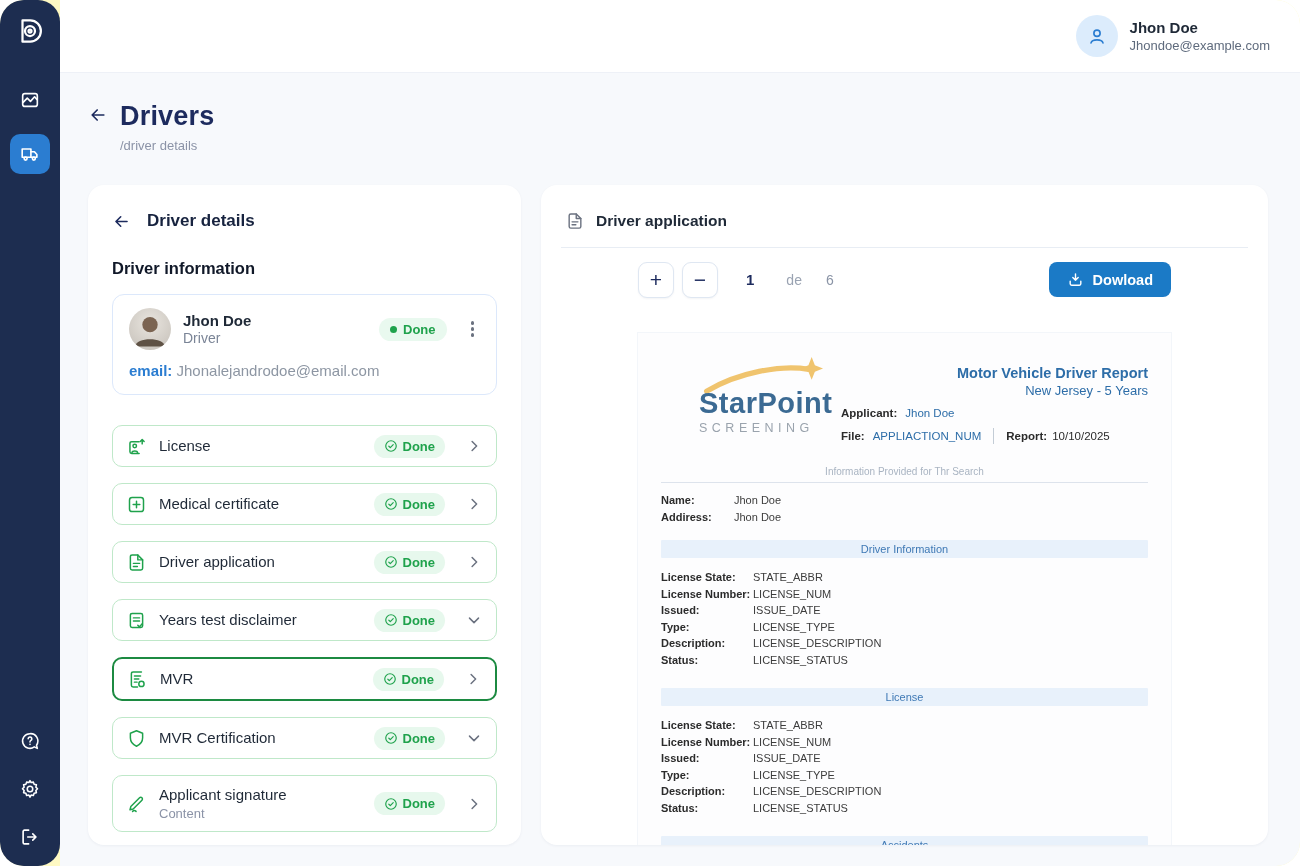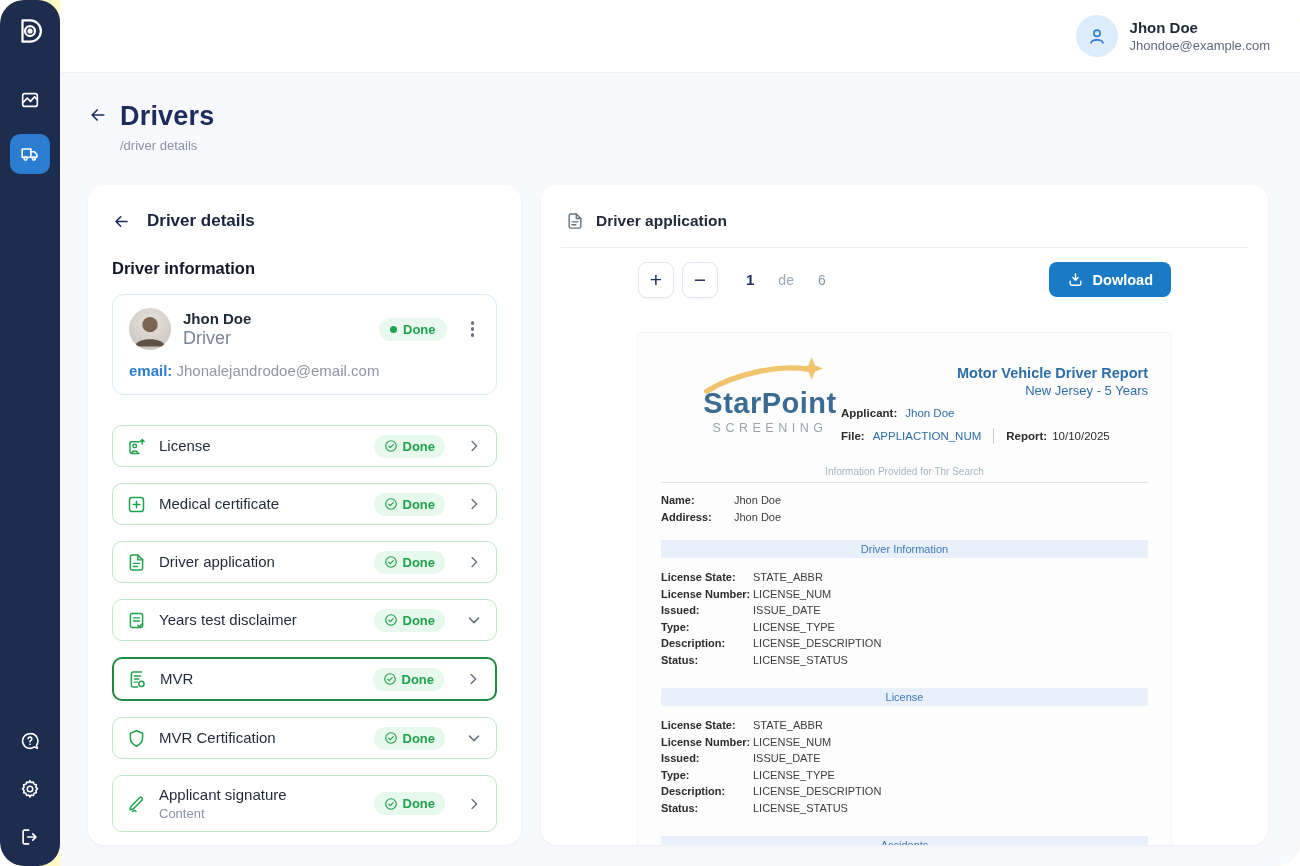--- a/index.html
+++ b/index.html
@@ -41,21 +41,21 @@
   .dd-head { display:flex; align-items:center; gap:16px; height:24px; }
   .dd-head .back-arrow { margin-top:0; width:19px; height:19px; }
   .dd-title { font-size:17px; font-weight:700; color:#17233f; }
   .dd-section { font-size:16.5px; font-weight:700; color:#101828; margin-top:26px; }
 
   .driver-card { margin-top:16px; border:1px solid #dce8fb; border-radius:12px; padding:13px 16px 15px; }
   .dc-row { display:flex; align-items:center; gap:12px; }
   .photo { width:42px; height:42px; border-radius:50%; overflow:hidden; flex:0 0 auto;
            background:radial-gradient(circle at 50% 35%, #e9e5df 0%, #cdc8c1 75%); }
   .dc-name { font-size:15px; font-weight:700; color:#1f2937; line-height:1.2; }
-  .dc-role { font-size:18px; color:#7a8496; }
+  .dc-role { font-size:14px; color:#7a8496; }
   .dot-pill { margin-left:auto; display:flex; align-items:center; gap:6px; background:#e9f9ef; color:#1fa24c;
               font-size:13px; font-weight:600; padding:4px 11px; border-radius:999px; }
   .dot-pill i { width:7px; height:7px; border-radius:50%; background:#1fa24c; }
   .kebab { display:flex; flex-direction:column; gap:2.5px; padding:4px 6px; cursor:pointer; margin-left:6px; }
   .kebab i { width:3.5px; height:3.5px; border-radius:50%; background:#6b7280; }
   .dc-email { margin-top:12px; font-size:15px; }
   .dc-email .lbl { color:#2b7dd1; font-weight:700; }
   .dc-email .val { color:#8d96a3; }
 
   .check-list { margin-top:30px; }
@@ -78,32 +78,32 @@
   .da-head .file-ic { color:#6b7280; width:20px; height:20px; }
   .da-title { font-size:15.5px; font-weight:700; color:#1f2937; }
   .da-divider { height:1px; background:#e8edf4; margin:14px -4px 0; }
 
   .controls { width:533px; margin:13px auto 0; display:flex; align-items:center; height:37px; }
   .zoom-btn { width:36px; height:36px; background:#fff; border:1px solid #dfe7f2; border-radius:9px;
               color:#1d2b5e; font-size:21px; display:flex; align-items:center; justify-content:center;
               cursor:pointer; box-shadow:0 1px 2px rgba(23,43,77,.05); }
   .zoom-btn + .zoom-btn { margin-left:8px; }
   .page-num { margin-left:28px; font-size:15px; font-weight:700; color:#1d2b5e; }
-  .page-of  { margin-left:24px; font-size:14px; color:#9aa3b2; }
+  .page-of  { margin-left:32px; font-size:14px; color:#9aa3b2; }
   .page-total { margin-left:24px; font-size:14px; color:#8a94a6; }
   .dl-btn { margin-left:auto; display:flex; align-items:center; gap:9px; background:#1b7ac6; color:#fff;
             border:none; border-radius:8px; padding:9px 18px; font-size:14.5px; font-weight:700;
             font-family:inherit; cursor:pointer; }
   .dl-btn .ic { width:17px; height:17px; }
 
   
   .doc-page { width:533px; margin:35px auto 0; background:#fdfdfe; box-shadow:0 0 0 1px #f3f6fa;
               padding:24px 23px 30px; min-height:520px; }
   .doc-head { display:flex; justify-content:space-between; }
-  .brand { margin-left:38px; display:flex; flex-direction:column; align-items:center; }
+  .brand { margin-left:38px; display:flex; flex-direction:column; align-items:flex-start; }
   .brand-name { font-size:29px; font-weight:700; color:#3b6a93; letter-spacing:.5px; line-height:1; margin-top:-6px; }
   .brand-sub { font-size:12.5px; color:#9aa3ad; letter-spacing:4.5px; margin-top:3px; }
   .report-block { width:348px; margin-top:8px; }
   .report-title { font-size:14.5px; font-weight:700; color:#2d6da8; text-align:right; }
   .report-sub { font-size:13px; color:#2d6da8; text-align:right; margin-top:2px; }
   .rep-row { display:flex; align-items:center; margin-top:9px; font-size:11.5px; }
   .rep-row .b { font-weight:700; color:#2b2b2b; }
   .rep-row .bl { color:#2d6da8; margin-left:8px; }
   .vsep { width:1px; height:16px; background:#c3ccd6; margin:0 12px; }
   .doc-disclaimer { text-align:center; font-size:10px; color:#a9b4c2; margin-top:22px; }

